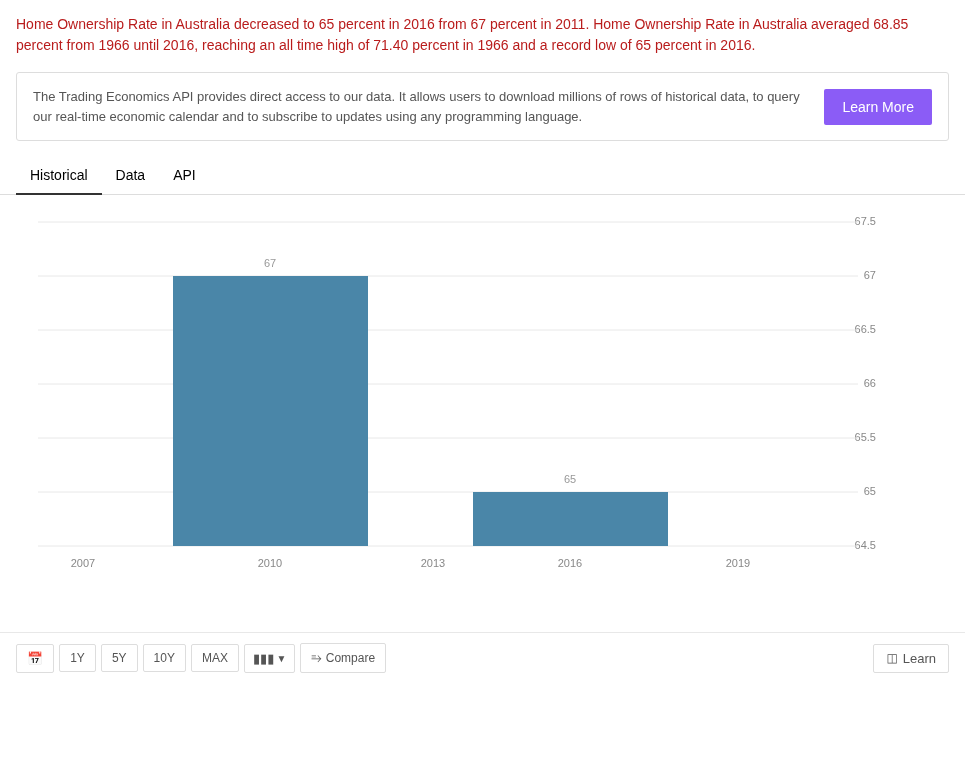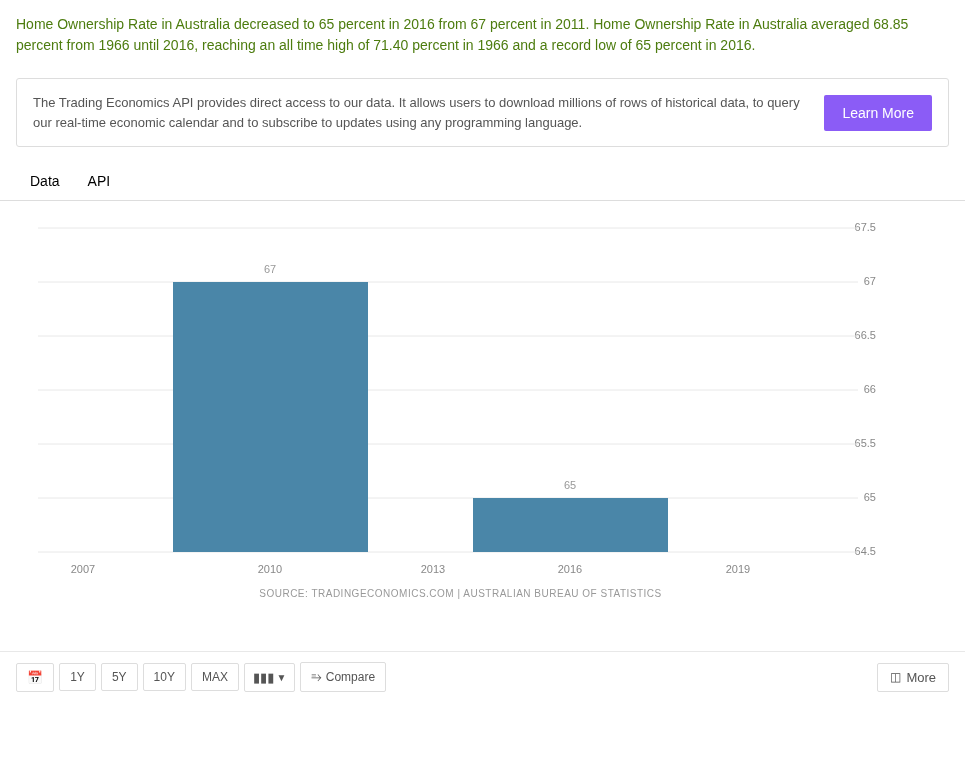--- a/index.html
+++ b/index.html
@@ -2,25 +2,25 @@
 <html><head>
   <meta charset="utf-8">
   <style>
     * { box-sizing: border-box; margin: 0; padding: 0; }
     body { font-family: Arial, sans-serif; font-size: 14px; color: #333; background: #fff; width: 965px; }
 
     .description {
       padding: 14px 16px 10px 16px;
       font-size: 14px;
       line-height: 1.5;
-      color: #4d7c0f;
+      color: #b91c1c;
     }
 
     .api-banner {
-      margin: 12px 16px 16px 16px;
+      margin: 6px 16px 16px 16px;
       border: 1px solid #ddd;
       border-radius: 3px;
       padding: 14px 16px;
       display: flex;
       align-items: center;
       justify-content: space-between;
     }
     .api-banner-text {
       font-size: 13px;
       color: #555;
@@ -149,20 +149,21 @@
 <div class="description">
   <span>Home Ownership Rate in Australia decreased to 65 percent in 2016 from 67 percent in 2011. Home Ownership Rate in Australia averaged 68.85 percent from 1966 until 2016, reaching an all time high of 71.40 percent in 1966 and a record low of 65 percent in 2016.</span>
 </div>
 
 <div class="api-banner">
   <div class="api-banner-text">The Trading Economics API provides direct access to our data. It allows users to download millions of rows of historical data, to query our real-time economic calendar and to subscribe to updates using any programming language.</div>
   <button class="learn-more-btn">Learn More</button>
 </div>
 
 <div class="tabs">
+  <div class="tab active">Historical</div>
   <div class="tab">Data</div>
   <div class="tab">API</div>
 </div>
 
 <div class="chart-area">
   <svg width="880" height="370" viewBox="0 0 880 370">
 
     <text x="858" y="18" font-size="11" fill="#888" text-anchor="end">67.5</text>
     <text x="858" y="72" font-size="11" fill="#888" text-anchor="end">67</text>
     <text x="858" y="126" font-size="11" fill="#888" text-anchor="end">66.5</text>
@@ -188,21 +189,20 @@
     <text x="552" y="276" font-size="11" fill="#999" text-anchor="middle">65</text>
 
     <text x="65" y="360" font-size="11" fill="#888" text-anchor="middle">2007</text>
     <text x="252" y="360" font-size="11" fill="#888" text-anchor="middle">2010</text>
     <text x="415" y="360" font-size="11" fill="#888" text-anchor="middle">2013</text>
     <text x="552" y="360" font-size="11" fill="#888" text-anchor="middle">2016</text>
     <text x="720" y="360" font-size="11" fill="#888" text-anchor="middle">2019</text>
   </svg>
 
   
-  <div class="source-text">SOURCE: TRADINGECONOMICS.COM | AUSTRALIAN BUREAU OF STATISTICS</div>
 </div>
 
 <div class="toolbar">
   <div class="toolbar-left">
 
     <button class="tb-btn icon-btn">
       <span style="font-size:13px;">📅</span>
     </button>
     <button class="tb-btn">1Y</button>
     <button class="tb-btn">5Y</button>
@@ -215,15 +215,15 @@
     </button>
 
     <button class="compare-btn">
       <span style="font-size:13px;">⥱</span>
       <span>Compare</span>
     </button>
   </div>
 
   <button class="embed-btn">
     <span style="font-size:12px;">◫</span>
-    <span>More</span>
+    <span>Learn</span>
   </button>
 </div>
 
 </body></html>

